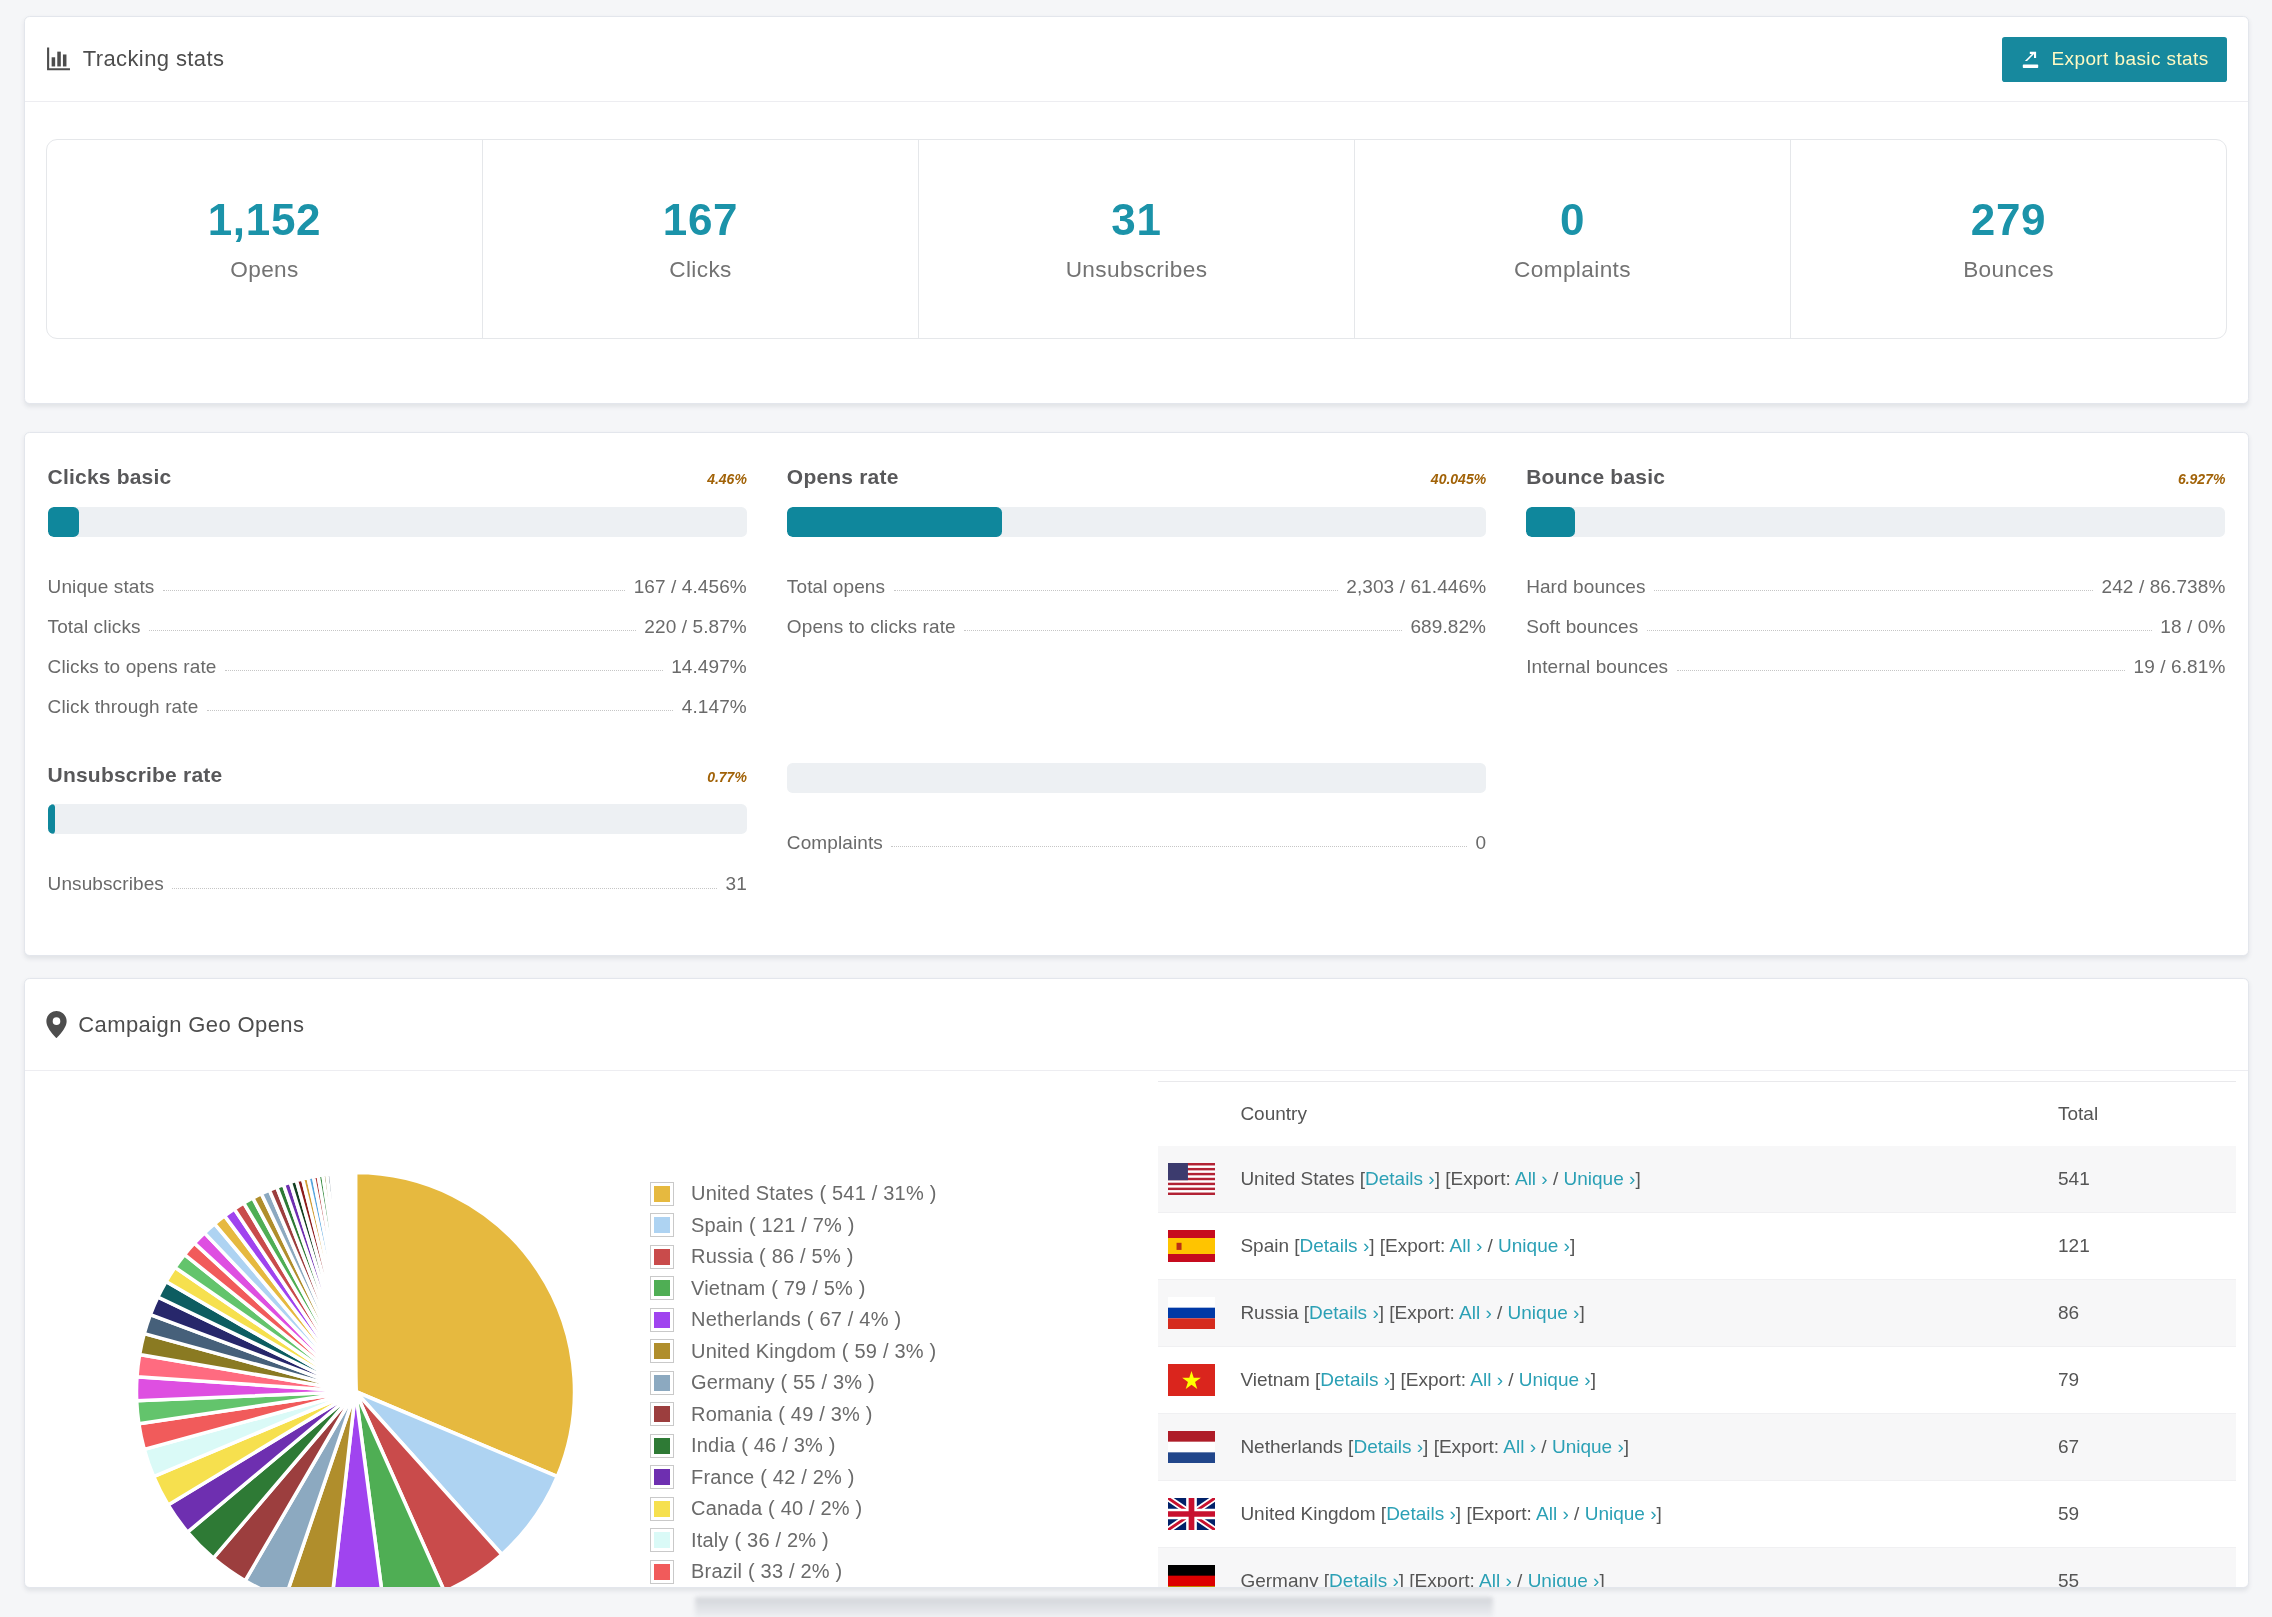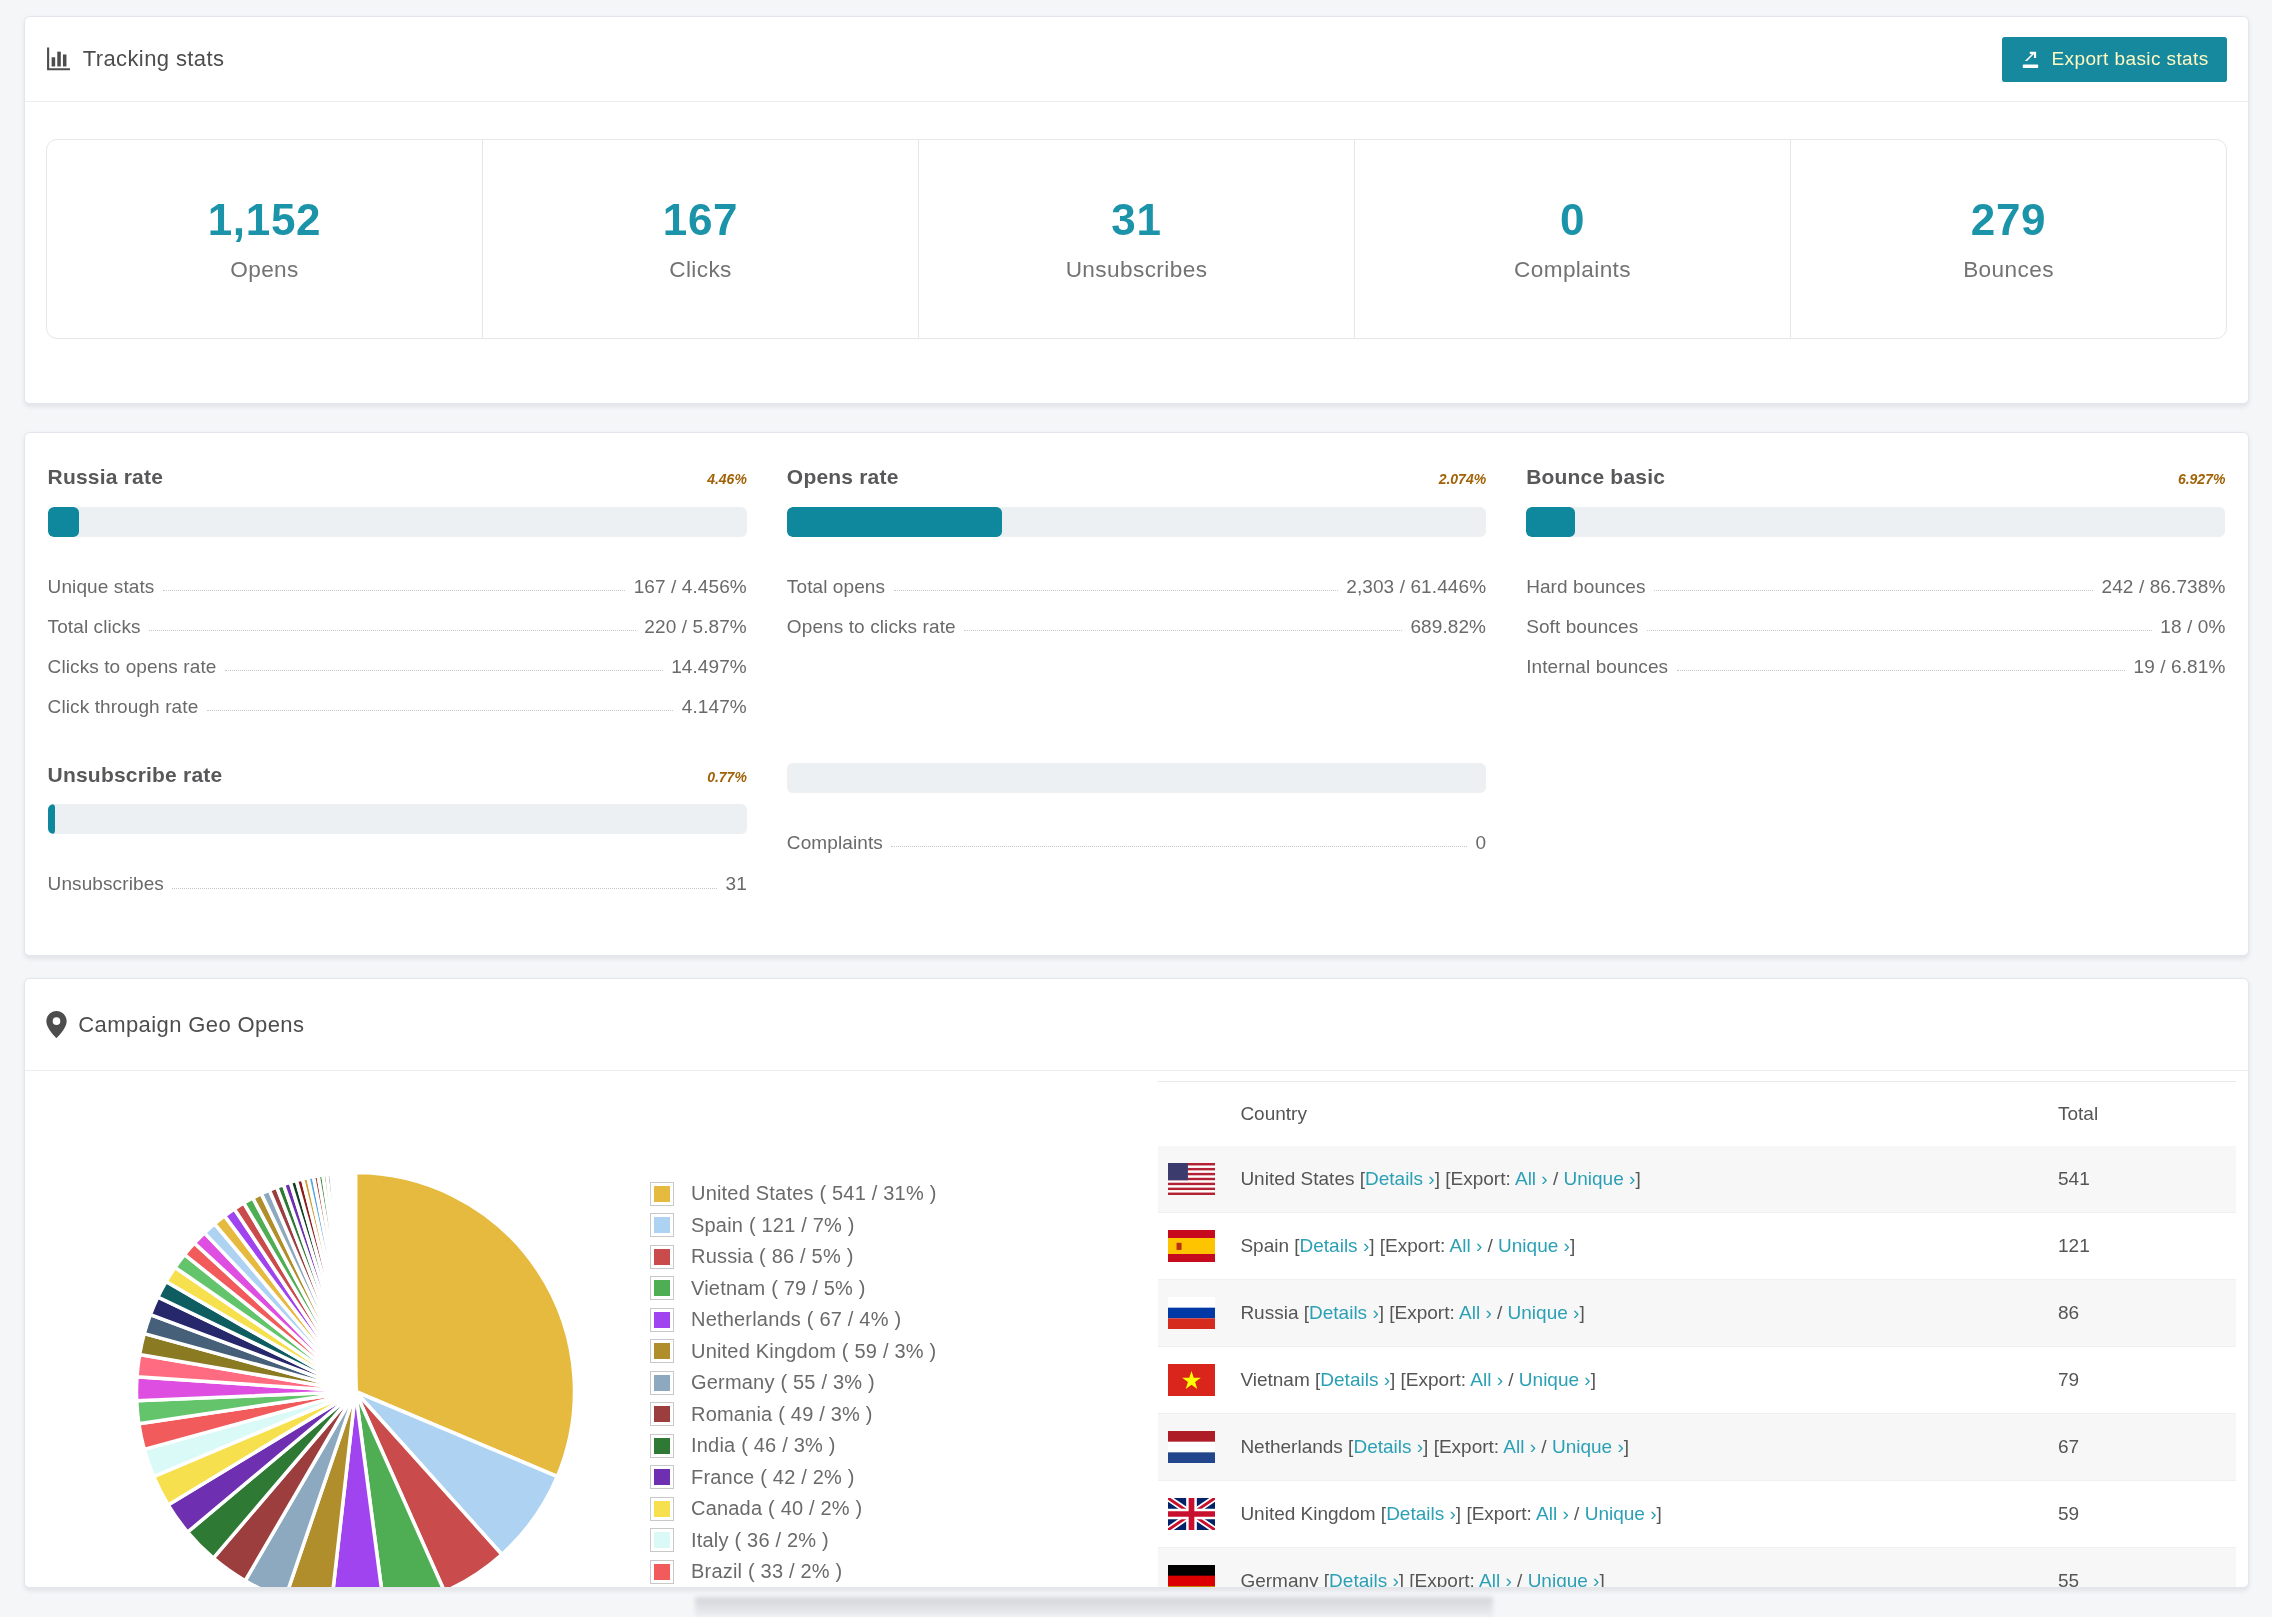--- a/index.html
+++ b/index.html
@@ -142,21 +142,21 @@
         <div class="stat-num">279</div>
         <div class="stat-lbl">Bounces</div>
       </div>
     </div>
 </section>
 
 <section class="card" id="card-rates">
   <div class="rates-grid" id="rates-grid">
       <div class="rate-panel">
         <div class="rate-head">
-          <span class="rate-title">Russia rate</span>
+          <span class="rate-title">Clicks basic</span>
           <span class="rate-value">4.46%</span>
         </div>
         <div class="bar-track">
           <div class="bar-fill" style="width: max(4.46%, 7px);"></div>
         </div>
         <div class="rate-rows">
           <div class="rate-row">
             <span>Unique stats</span>
             <span class="leader"></span>
             <span class="row-val">167 / 4.456%</span>
@@ -174,21 +174,21 @@
           <div class="rate-row">
             <span>Click through rate</span>
             <span class="leader"></span>
             <span class="row-val">4.147%</span>
           </div>
         </div>
       </div>
       <div class="rate-panel">
         <div class="rate-head">
           <span class="rate-title">Opens rate</span>
-          <span class="rate-value">2.074%</span>
+          <span class="rate-value">40.045%</span>
         </div>
         <div class="bar-track">
           <div class="bar-fill" style="width: max(30.736%, 7px);"></div>
         </div>
         <div class="rate-rows">
           <div class="rate-row">
             <span>Total opens</span>
             <span class="leader"></span>
             <span class="row-val">2,303 / 61.446%</span>
           </div>

